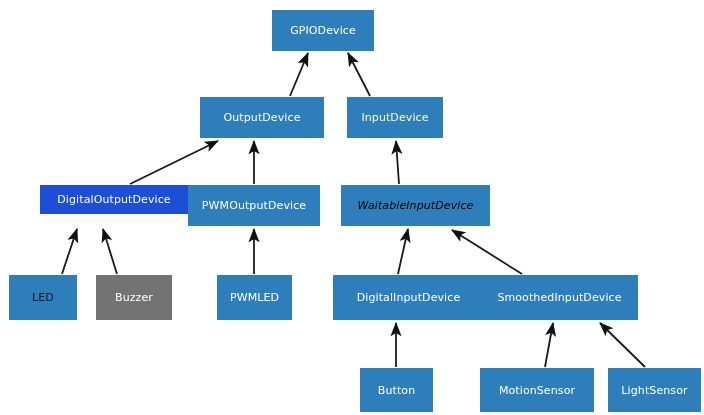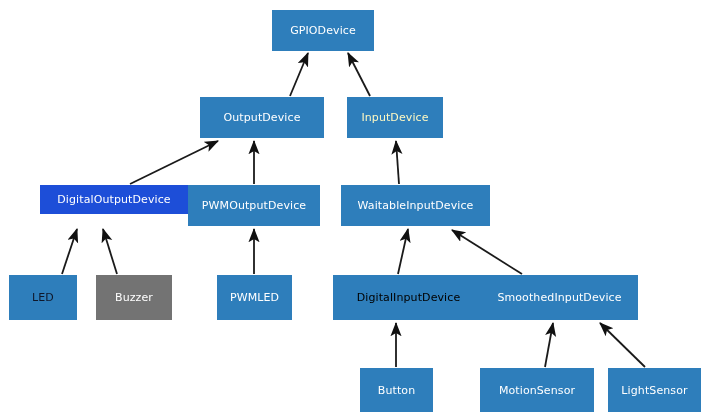--- a/index.html
+++ b/index.html
@@ -80,33 +80,33 @@
       </div>
       <div class="node" style="left: 347px; top: 97px; width: 96px; height: 41px; background: rgb(46, 126, 187); color: #fef9c3;">
         <span class="node-label">InputDevice</span>
       </div>
       <div class="node" style="left: 20px; top: 185px; width: 148px; height: 29px; background: #1d4ed8; color: rgb(255, 255, 255); margin-left: 20px;">
         <span class="node-label">DigitalOutputDevice</span>
       </div>
       <div class="node" style="left: 188px; top: 185px; width: 132px; height: 41px; background: rgb(46, 126, 187); color: rgb(255, 255, 255);">
         <span class="node-label">PWMOutputDevice</span>
       </div>
-      <div class="node" style="left: 341px; top: 185px; width: 149px; height: 41px; background: rgb(46, 126, 187); color: #ffffff;">
+      <div class="node" style="left: 341px; top: 185px; width: 149px; height: 41px; background: rgb(46, 126, 187); color: #000000; font-style: italic;">
         <span class="node-label">WaitableInputDevice</span>
       </div>
       <div class="node" style="left: 9px; top: 275px; width: 68px; height: 45px; background: rgb(46, 126, 187); color: #0f172a;">
         <span class="node-label">LED</span>
       </div>
       <div class="node" style="left: 96px; top: 275px; width: 76px; height: 45px; background: #737373; color: rgb(255, 255, 255);">
         <span class="node-label">Buzzer</span>
       </div>
       <div class="node" style="left: 217px; top: 275px; width: 75px; height: 45px; background: rgb(46, 126, 187); color: rgb(255, 255, 255);">
         <span class="node-label">PWMLED</span>
       </div>
-      <div class="node" style="left: 333px; top: 275px; width: 151px; height: 45px; background: rgb(46, 126, 187); color: #000000;">
+      <div class="node" style="left: 333px; top: 275px; width: 151px; height: 45px; background: rgb(46, 126, 187); color: #ffffff;">
         <span class="node-label">DigitalInputDevice</span>
       </div>
       <div class="node" style="left: 481px; top: 275px; width: 157px; height: 45px; background: rgb(46, 126, 187); color: rgb(255, 255, 255);">
         <span class="node-label">SmoothedInputDevice</span>
       </div>
       <div class="node" style="left: 360px; top: 368px; width: 73px; height: 44px; background: rgb(46, 126, 187); color: rgb(255, 255, 255);">
         <span class="node-label">Button</span>
       </div>
       <div class="node" style="left: 480px; top: 368px; width: 114px; height: 44px; background: rgb(46, 126, 187); color: rgb(255, 255, 255);">
         <span class="node-label">MotionSensor</span>

